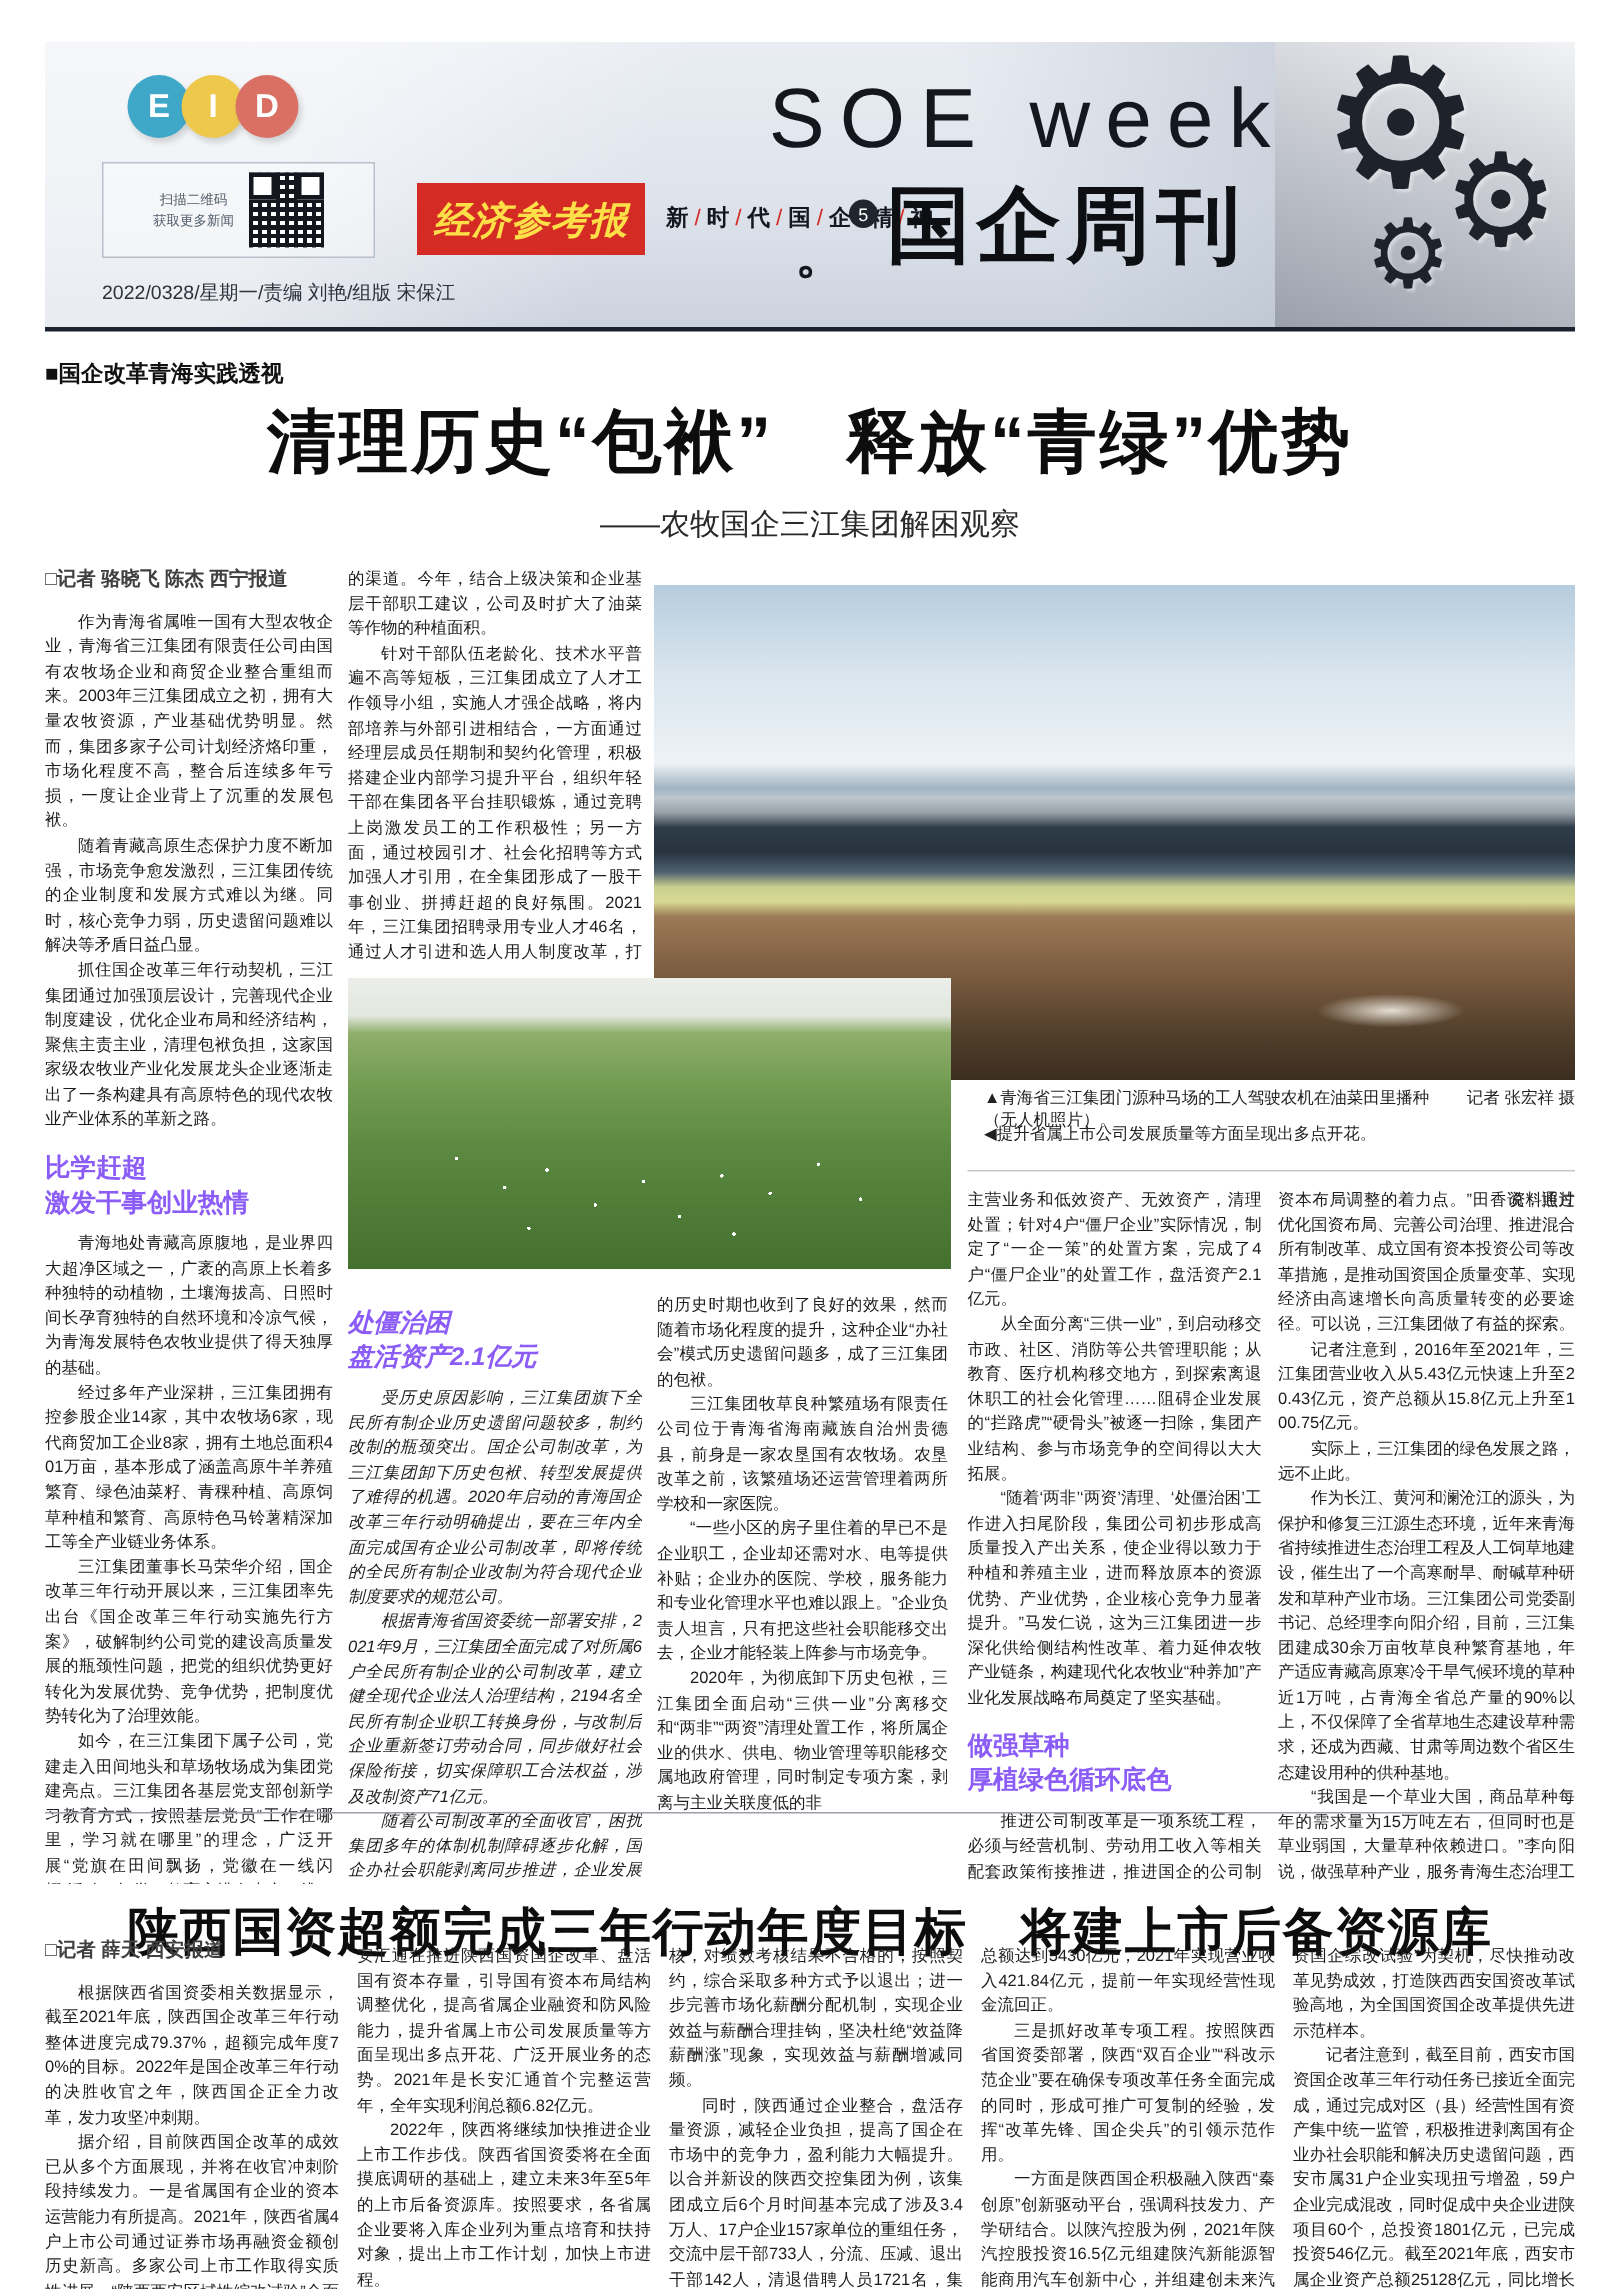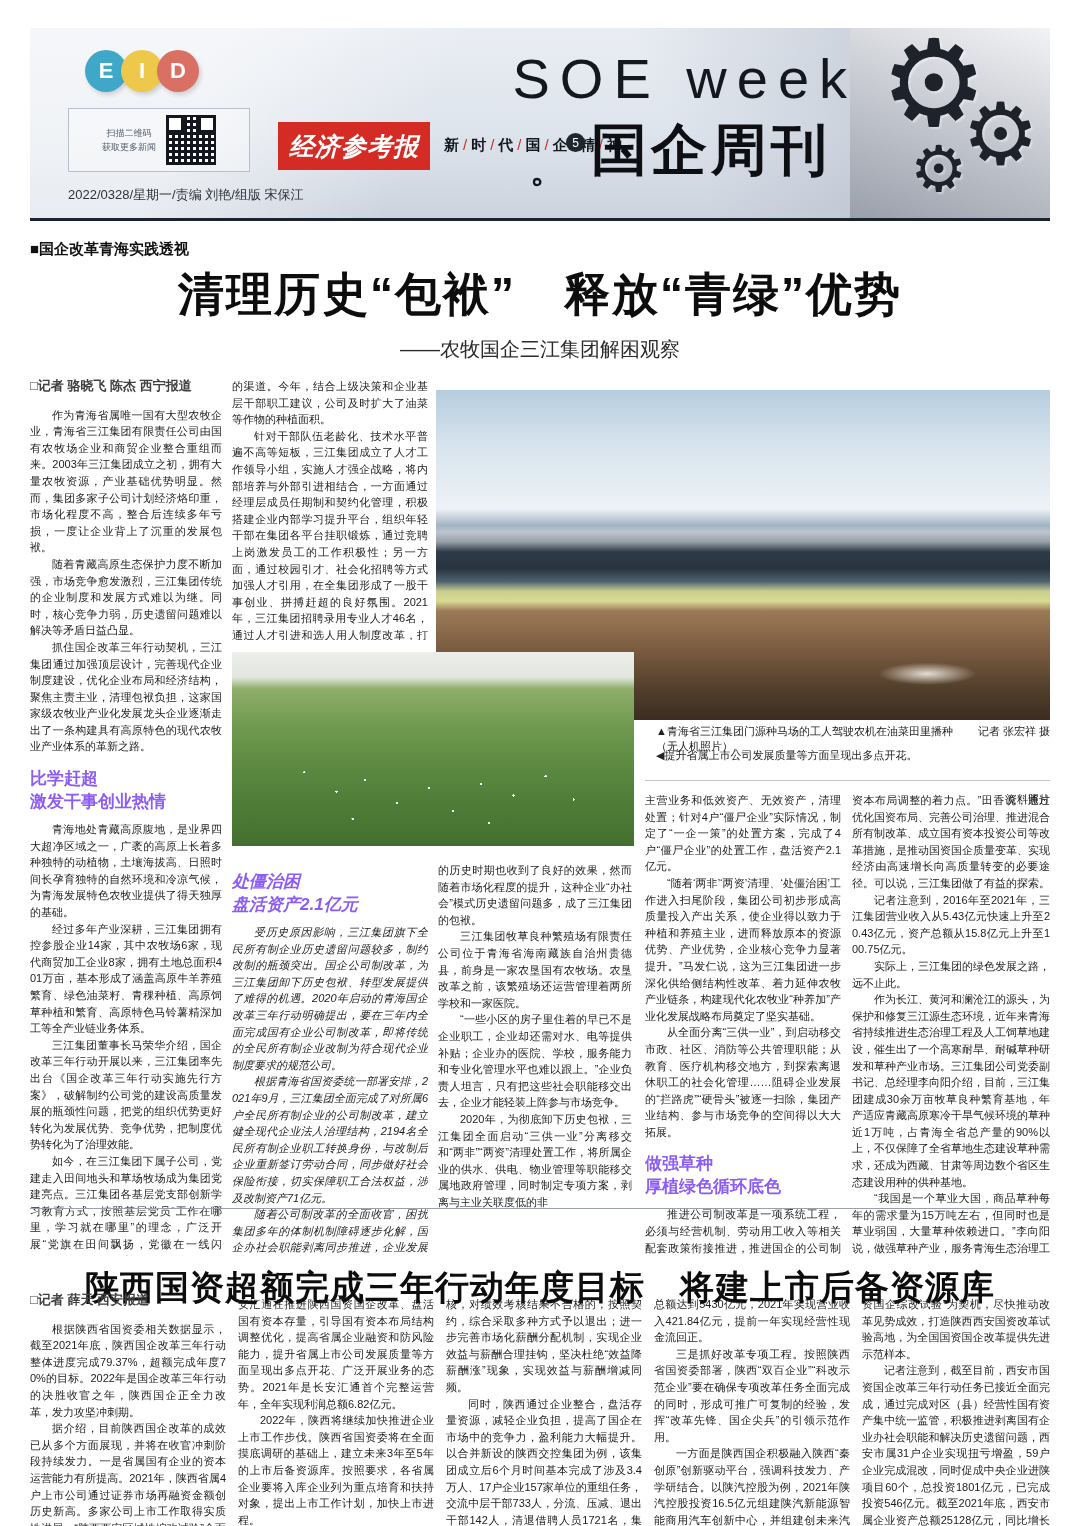--- a/index.html
+++ b/index.html
@@ -28,21 +28,21 @@
     display:flex;align-items:center;justify-content:center;gap:10px;background:rgba(255,255,255,.35);}
   .qrlabel{font-size:9px;color:#55606e;text-align:center;line-height:14px;}
   .qr{width:50px;height:50px;background:
       repeating-linear-gradient(0deg,#14181e 0 3px,transparent 3px 6px),
       repeating-linear-gradient(90deg,#14181e 0 3px,#ffffff 3px 6px);
     position:relative;}
   .qr:before,.qr:after{content:"";position:absolute;width:12px;height:12px;border:3px solid #14181e;background:#fff;}
   .qr:before{left:0;top:0;}
   .qr:after{right:0;top:0;}
   .dateline{left:38px;top:158px;font-size:13px;color:#2c323c;}
-  .masthead{left:248px;top:94px;width:152px;height:48px;background:#d42b24;color:#ffffff;
+  .masthead{left:248px;top:94px;width:152px;height:48px;background:#d42b24;color:#fde047;
     display:flex;align-items:center;justify-content:center;
     font-family:"DejaVu Serif","Liberation Serif",serif;font-weight:bold;font-size:25px;
     letter-spacing:1px;font-style:italic;}
   .slogan{left:414px;top:108px;font-size:15px;font-weight:bold;color:#14181e;letter-spacing:1px;}
   .slogan .sl{color:#d42b24;font-weight:normal;padding:0 3px;}
   .title-en{left:470px;top:18px;width:430px;text-align:center;font-size:56px;font-weight:100;
     letter-spacing:10px;color:#14181e;}
   .title-cn-row{left:500px;top:92px;display:flex;align-items:flex-end;}
   .period{font-size:34px;font-weight:bold;color:#14181e;line-height:20px;margin-right:2px;}
   .edition{width:19px;height:19px;border-radius:50%;background:#20262e;color:#fff;font-size:12px;
@@ -181,22 +181,22 @@
   <div>
       <p class="para cont">的历史时期也收到了良好的效果，然而随着市场化程度的提升，这种企业“办社会”模式历史遗留问题多，成了三江集团的包袱。</p>
       <p class="para">三江集团牧草良种繁殖场有限责任公司位于青海省海南藏族自治州贵德县，前身是一家农垦国有农牧场。农垦改革之前，该繁殖场还运营管理着两所学校和一家医院。</p>
       <p class="para">“一些小区的房子里住着的早已不是企业职工，企业却还需对水、电等提供补贴；企业办的医院、学校，服务能力和专业化管理水平也难以跟上。”企业负责人坦言，只有把这些社会职能移交出去，企业才能轻装上阵参与市场竞争。</p>
       <p class="para">2020年，为彻底卸下历史包袱，三江集团全面启动“三供一业”分离移交和“两非”“两资”清理处置工作，将所属企业的供水、供电、物业管理等职能移交属地政府管理，同时制定专项方案，剥离与主业关联度低的非</p>
     </div>
 </div>
 <div class="abs col" style="left:645px;top:792px;width:196px;height:464px;">
   <div>
       <p class="para cont">主营业务和低效资产、无效资产，清理处置；针对4户“僵尸企业”实际情况，制定了“一企一策”的处置方案，完成了4户“僵尸企业”的处置工作，盘活资产2.1亿元。</p>
+      <p class="para">从全面分离“三供一业”，到启动移交市政、社区、消防等公共管理职能；从教育、医疗机构移交地方，到探索离退休职工的社会化管理……阻碍企业发展的“拦路虎”“硬骨头”被逐一扫除，集团产业结构、参与市场竞争的空间得以大大拓展。</p>
       <p class="para">“随着‘两非’‘两资’清理、‘处僵治困’工作进入扫尾阶段，集团公司初步形成高质量投入产出关系，使企业得以致力于种植和养殖主业，进而释放原本的资源优势、产业优势，企业核心竞争力显著提升。”马发仁说，这为三江集团进一步深化供给侧结构性改革、着力延伸农牧产业链条，构建现代化农牧业“种养加”产业化发展战略布局奠定了坚实基础。</p>
-      <p class="para">从全面分离“三供一业”，到启动移交市政、社区、消防等公共管理职能；从教育、医疗机构移交地方，到探索离退休职工的社会化管理……阻碍企业发展的“拦路虎”“硬骨头”被逐一扫除，集团产业结构、参与市场竞争的空间得以大大拓展。</p>
       <h3 class="subhead">
         <div>做强草种</div>
         <div>厚植绿色循环底色</div>
       </h3>
       <p class="para">推进公司制改革是一项系统工程，必须与经营机制、劳动用工收入等相关配套政策衔接推进，推进国企的公司制改革，更意味着市场化身份的转变，真正成为市场上的独立市场主体。卸下“包袱”的三江集团立足自身农牧资源优势和产业优势，逐步开启了探索引领青海农牧产业的高质量发展之路。</p>
     </div>
 </div>
 <div class="abs col" style="left:852px;top:792px;width:198px;height:464px;">
   <div>
       <p class="para cont">资本布局调整的着力点。”田香说，通过优化国资布局、完善公司治理、推进混合所有制改革、成立国有资本投资公司等改革措施，是推动国资国企质量变革、实现经济由高速增长向高质量转变的必要途径。可以说，三江集团做了有益的探索。</p>

